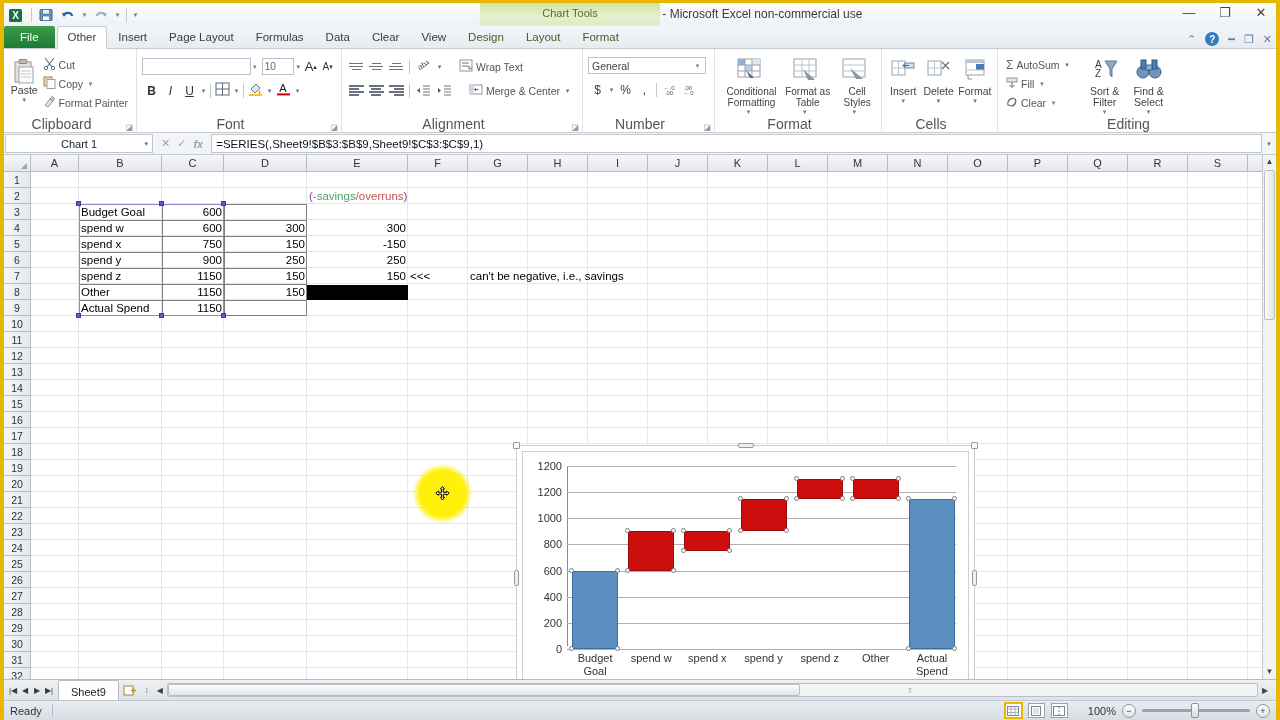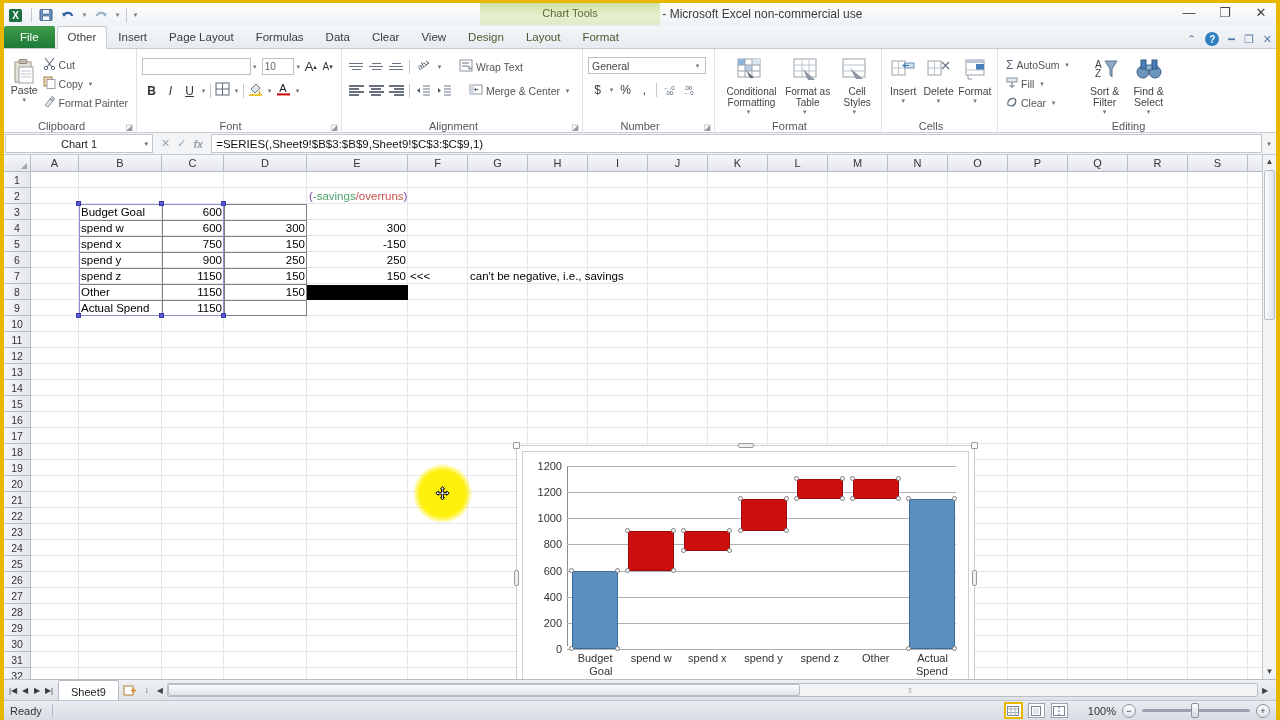--- a/index.html
+++ b/index.html
@@ -109,21 +109,21 @@
     display: flex; position: relative;
   }
   .rgroup {
     position: relative; height: 84px;
     border-right: 1px solid #dfe3e8;
     padding: 3px 5px 0 5px;
     display: flex; flex-direction: column;
   }
   .rgroup-label {
     position: absolute; bottom: 1px; left: 0; right: 17px;
-    text-align: center; font-size: 11px; color: #555;
+    text-align: center; font-size: 14px; color: #555;
   }
   .rg-dialog {
     position: absolute; bottom: 1px; right: 3px;
     font-size: 8px; color: #999;
   }
   .rg-body { display: flex; flex: 1; }
 
   .bigbtn {
     display: flex; flex-direction: column; align-items: center;
     justify-content: flex-start; width: 44px; padding-top: 2px;
@@ -275,21 +275,21 @@
   }
   .bar { position: absolute; }
   .bar.blue { background: #5b8fc0; border: 1px solid #3a6d9e; }
   .bar.red  { background: #cc0e0e; border: 1px solid #9d0a0a; }
   .bar-handle {
     position: absolute; width: 5px; height: 5px; border-radius: 50%;
     background: #fff; border: 1px solid #7a7a7a;
   }
   .catlabel {
     position: absolute; top: 100%; margin-top: 6px;
-    font-size: 11px; color: #333; text-align: right;
+    font-size: 11px; color: #333; text-align: center;
     transform: translateX(-50%); line-height: 13px; white-space: nowrap;
   }
 
   
   .clickhl {
     position: absolute; left: 409px; top: 309px;
     width: 59px; height: 59px; border-radius: 50%;
     background: radial-gradient(circle, rgba(255,240,0,.98) 0%, rgba(255,240,0,.95) 55%, rgba(255,240,0,0) 72%);
     pointer-events: none;
   }

